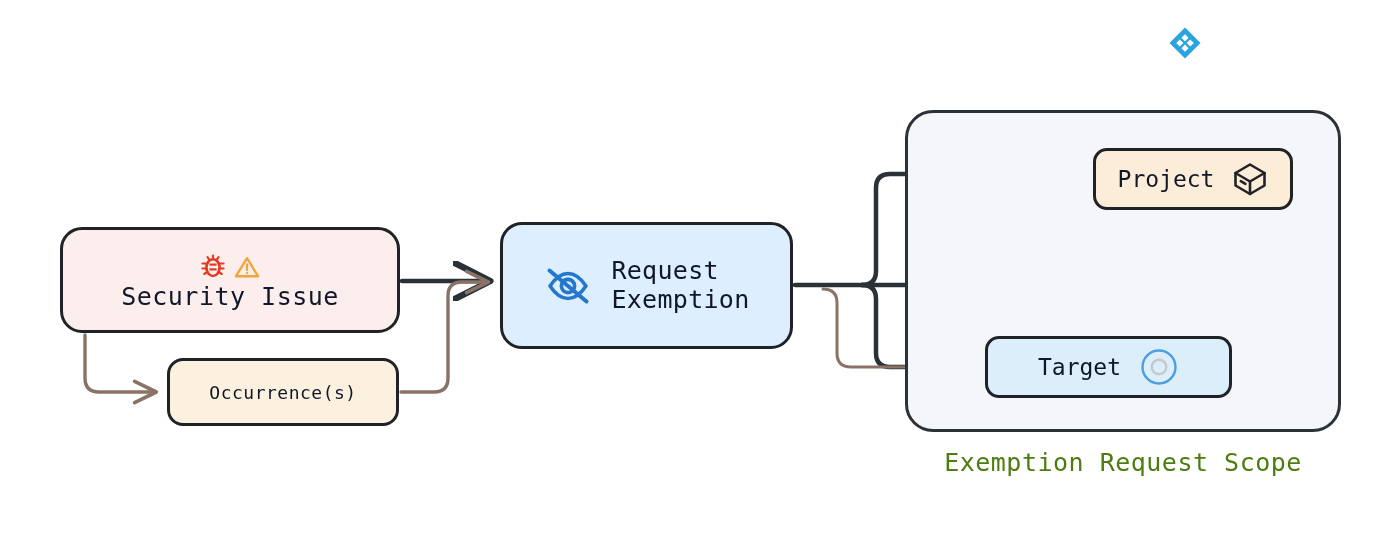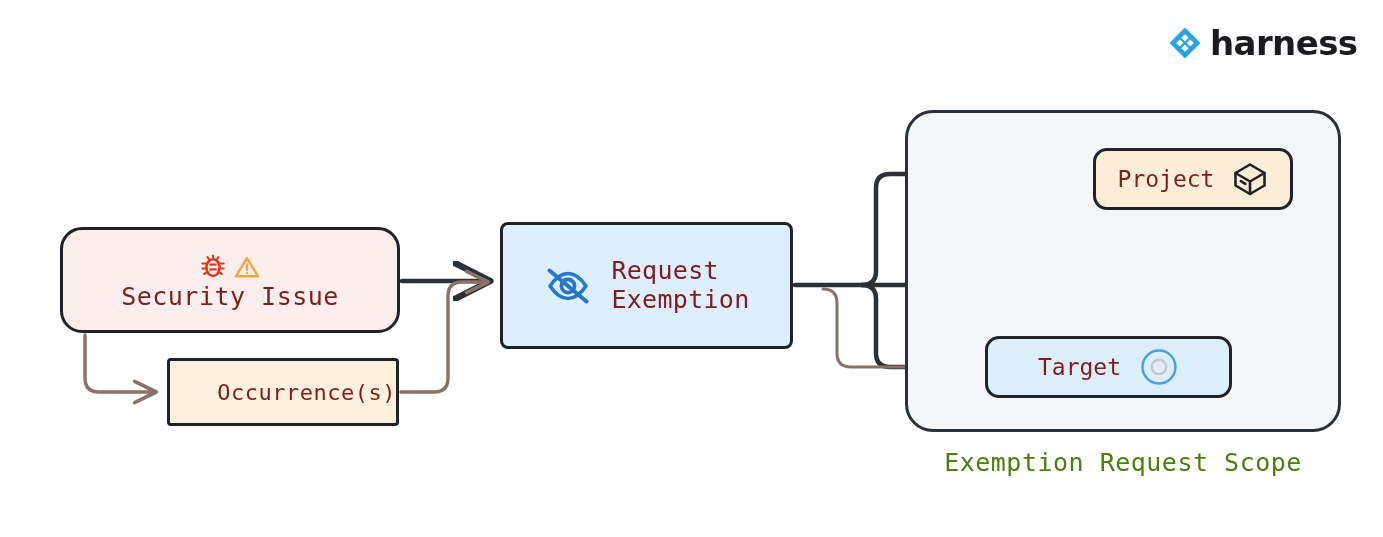--- a/index.html
+++ b/index.html
@@ -69,21 +69,21 @@
 
   
   .node {
     position: absolute;
     box-sizing: border-box;
     display: flex;
     align-items: center;
     justify-content: center;
     border: 3px solid #1f2328;
     border-radius: 16px;
-    color: #7f1d1d;
+    color: #0f172a;
     text-align: center;
   }
 
   
   #node-security-issue {
     left: 60px;
     top: 227px;
     width: 340px;
     height: 106px;
     background: #fdeeee;
@@ -104,34 +104,33 @@
     line-height: 1;
   }
 
   
   #node-occurrences {
     left: 167px;
     top: 358px;
     width: 232px;
     height: 68px;
     background: #fcf0de;
-    border-radius: 4px;
-    font-size: 22px;
+    border-radius: 16px;
+    font-size: 18px;
     letter-spacing: 0.5px;
-    justify-content: flex-end;
   }
 
   
   #node-request-exemption {
     left: 500px;
     top: 222px;
     width: 293px;
     height: 127px;
     background: #ddeeff;
-    border-radius: 8px;
+    border-radius: 22px;
     gap: 18px;
   }
   #node-request-exemption .label {
     font-size: 25px;
     line-height: 1.15;
     letter-spacing: 0.3px;
     white-space: pre-line;
     text-align: left;
   }
 
@@ -174,21 +173,20 @@
 <div id="canvas">
 
   <div id="brand">
     <svg class="mark" viewBox="0 0 34 34">
       <path d="M17 1.5 L32.5 17 L17 32.5 L1.5 17 Z" fill="#2aa3e0"></path>
       <path d="M17 8.2 L20.6 11.8 L17 15.4 L13.4 11.8 Z" fill="#ffffff"></path>
       <path d="M17 18.6 L20.6 22.2 L17 25.8 L13.4 22.2 Z" fill="#ffffff"></path>
       <path d="M11.8 13.4 L15.4 17 L11.8 20.6 L8.2 17 Z" fill="#ffffff"></path>
       <path d="M22.2 13.4 L25.8 17 L22.2 20.6 L18.6 17 Z" fill="#ffffff"></path>
     </svg>
-    <span class="wordmark">harness</span>
   </div>
 
   <svg id="wires">
     <defs>
       <marker id="ah-dark" viewBox="0 0 12 12" refX="10" refY="6" markerWidth="9" markerHeight="9" orient="auto-start-reverse">
         <path d="M0.5 0.7 L11 6 L0.5 11.3" fill="none" stroke="#2a3139" stroke-width="1.9" stroke-linecap="round" stroke-linejoin="round"></path>
       </marker>
       <marker id="ah-brown" viewBox="0 0 12 12" refX="10" refY="6" markerWidth="8" markerHeight="8" orient="auto-start-reverse">
         <path d="M1 1.3 L10.6 6 L1 10.7" fill="none" stroke="#8a7266" stroke-width="1.6" stroke-linecap="round" stroke-linejoin="round"></path>
       </marker>

